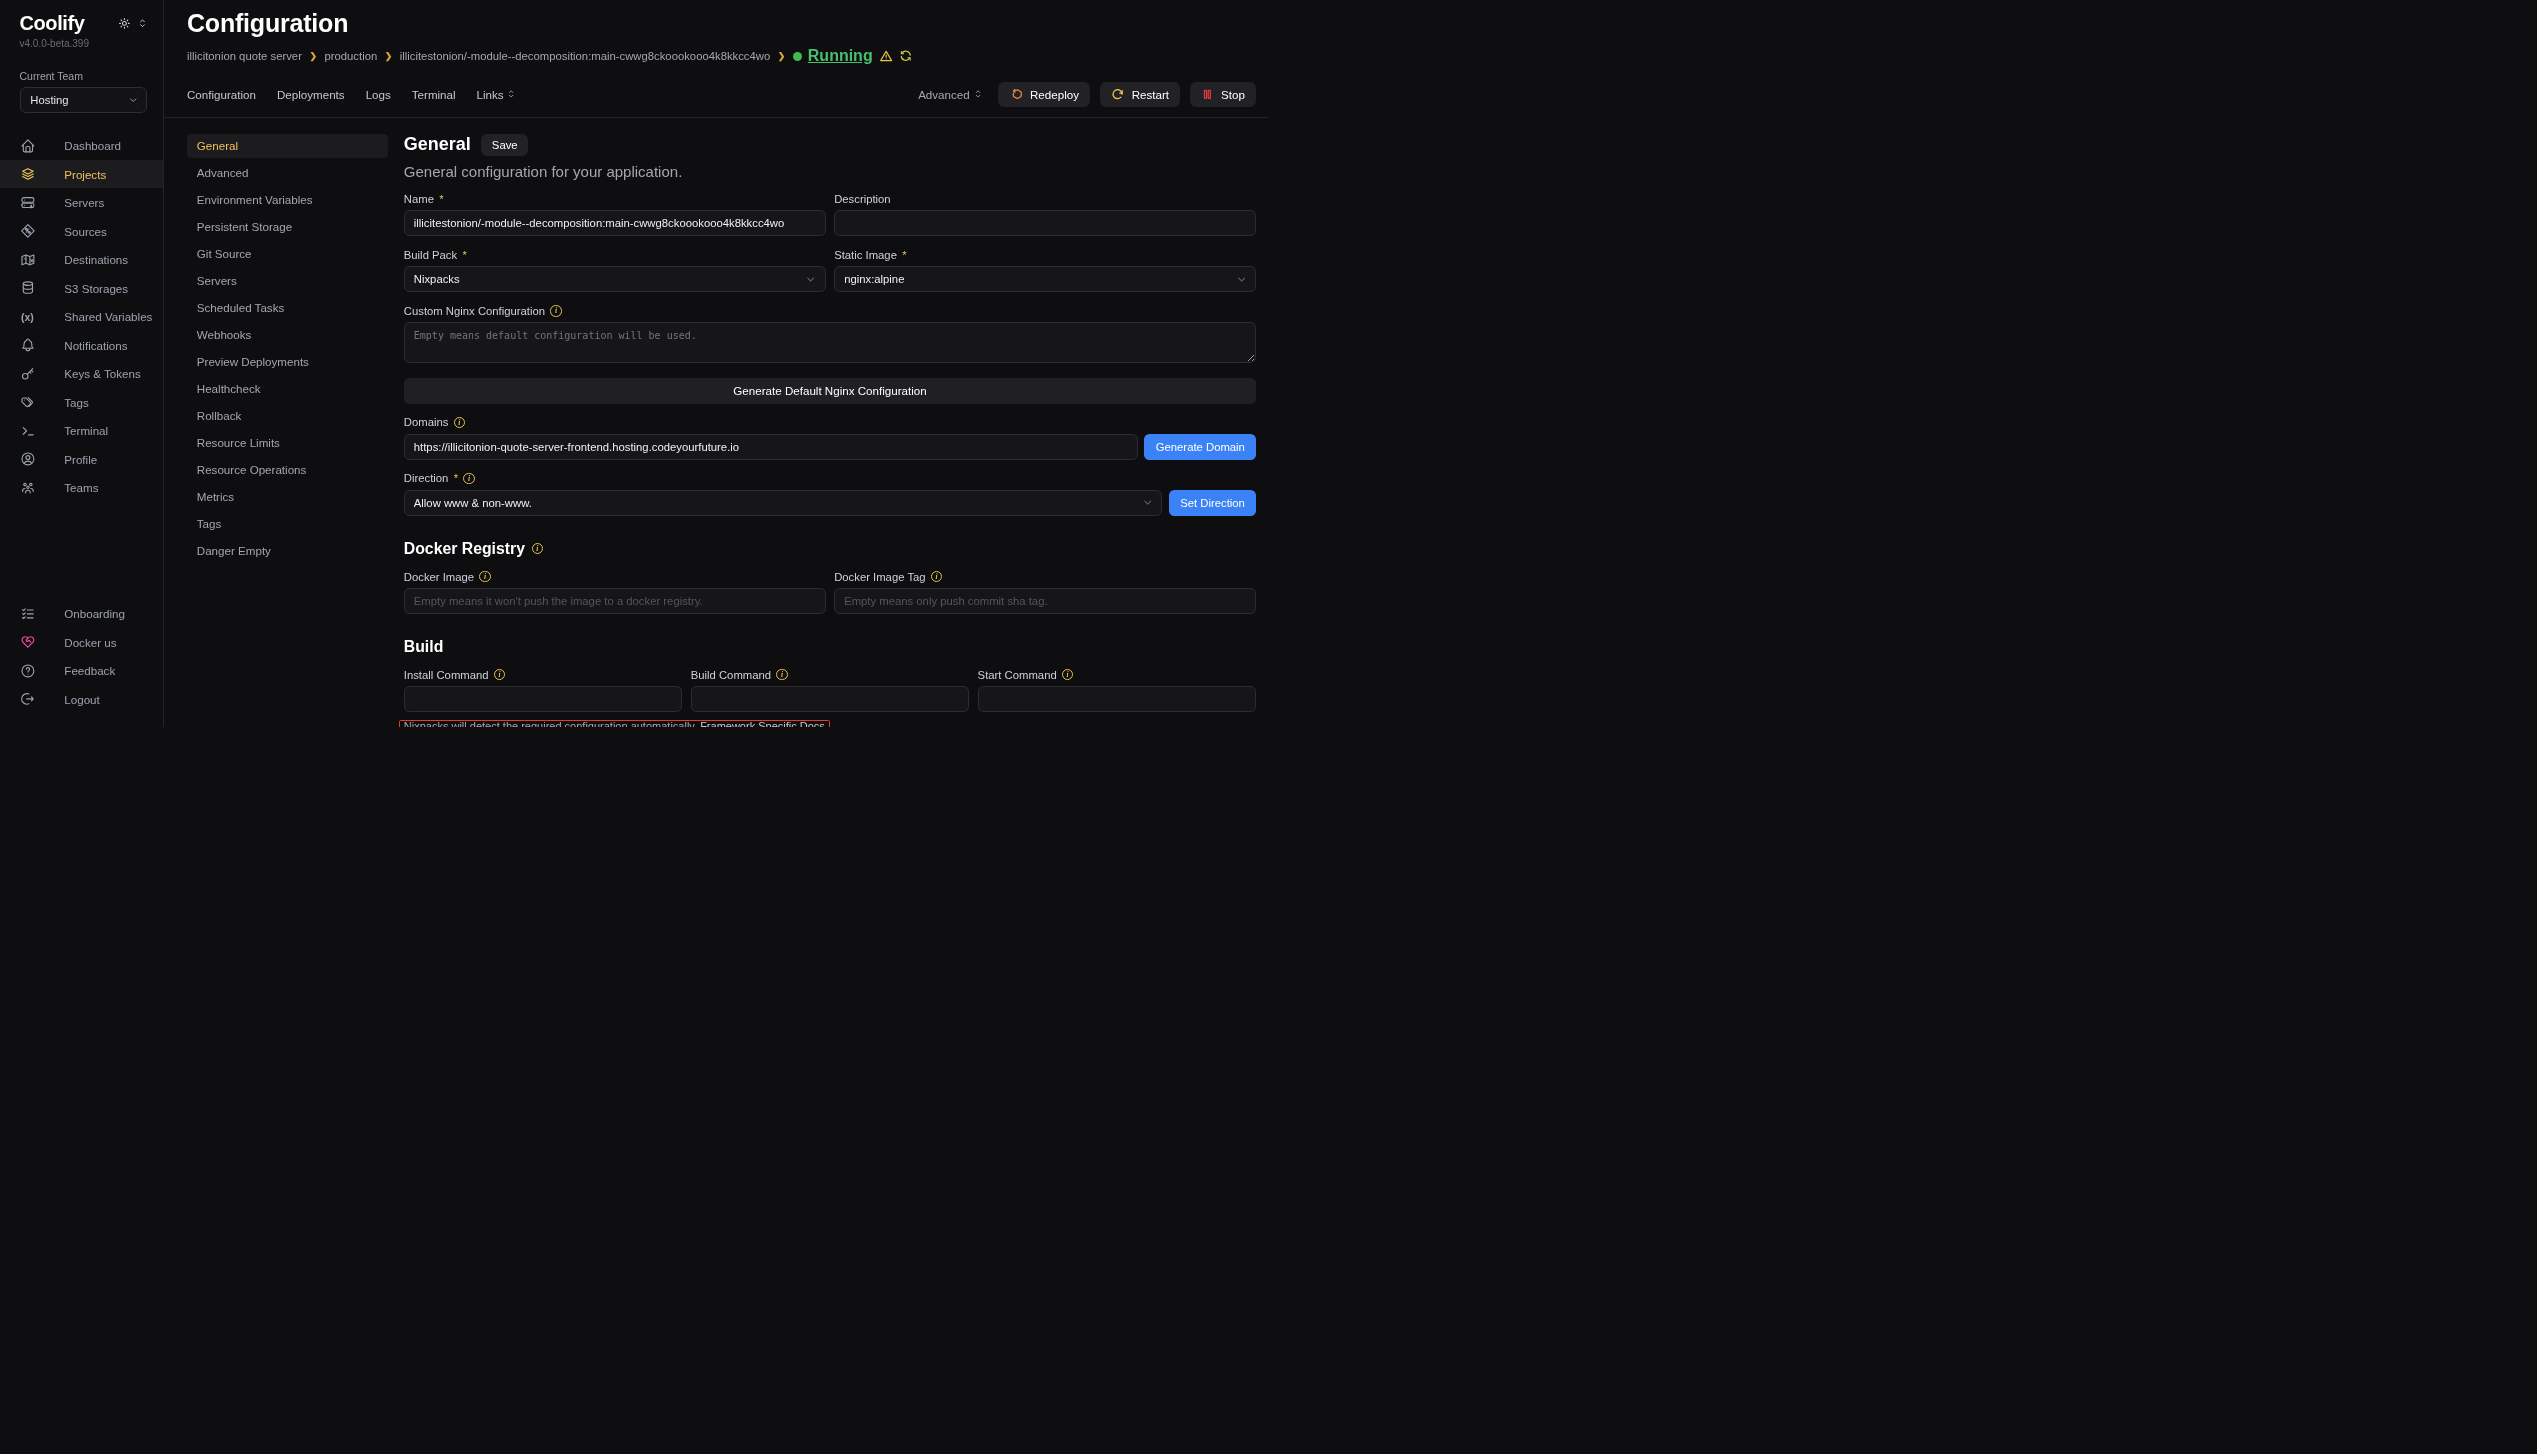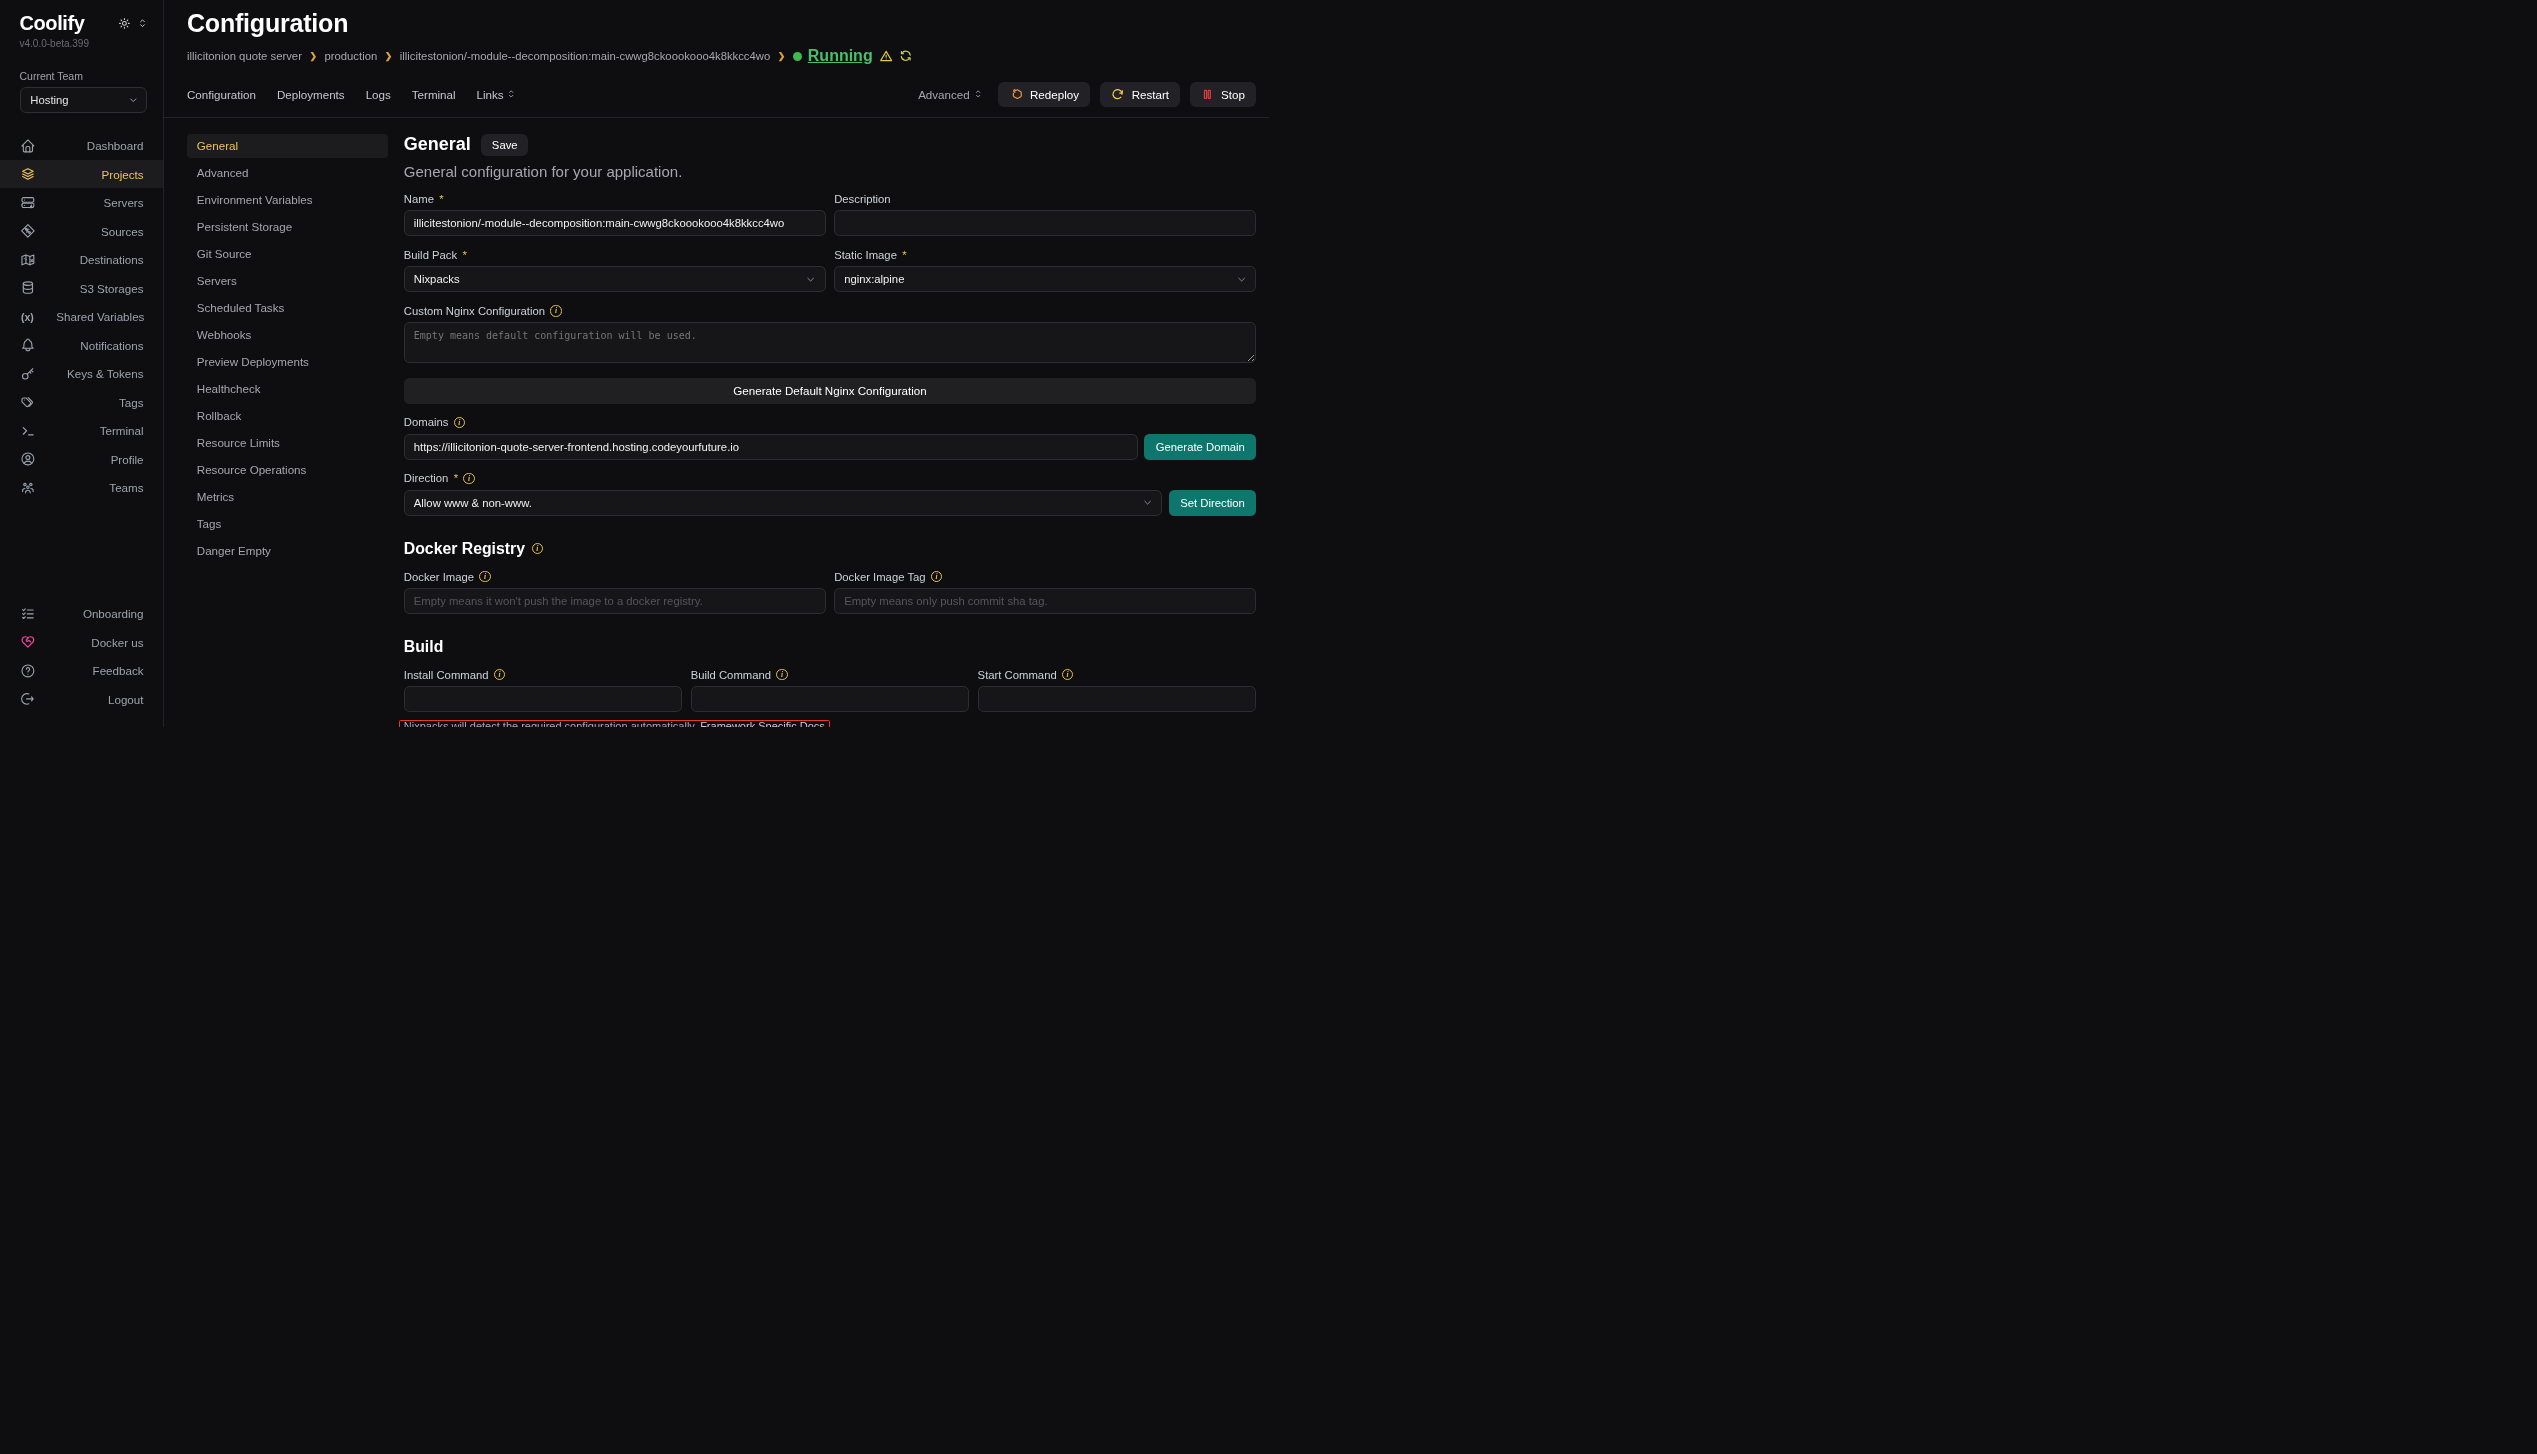--- a/index.html
+++ b/index.html
@@ -25,24 +25,23 @@
   .version { color:#6b6b72; font-size:10px; padding:3px 19.5px 0; }
   .team-label { color:#a1a1aa; font-size:10.5px; padding:21px 19.5px 5.3px; }
   .team-select {
     margin:0 16.5px 0 19.5px; height:26px;
     border:0.8px solid #2e2e33; border-radius:6px; background:#131315;
     display:flex; align-items:center; justify-content:space-between;
     padding:0 7.5px 0 9.8px; font-size:11.3px; color:#e4e4e7; cursor:pointer;
   }
   .nav { margin-top:18px; display:flex; flex-direction:column; }
   .nav-item {
-    display:flex; align-items:center; gap:21px;
+    display:flex; align-items:center; gap:29px;
     height:28.5px; padding:0 19.5px; color:#9ca3af; font-size:11.6px; cursor:pointer;
     white-space:nowrap;
-    justify-content:space-between;
   }
   .nav-item .ni { width:15.8px; min-width:15.8px; height:15.8px; display:flex; align-items:center; justify-content:center; }
   .nav-item.active { background:#1c1c1f; color:#efc35b; }
   .nav-item.sponsor .ni { color:#ec4899; }
   .nav-bottom { margin-top:auto; }
   .txt-icon { font-size:10.5px; font-weight:bold; letter-spacing:0; }
 
   
   .main { flex:1; min-width:0; display:flex; flex-direction:column; }
   .header { padding:9px 12.8px 0 23px; }
@@ -100,21 +99,21 @@
   .input { height:26px; padding:0 9px; }
   .input::placeholder { color:#55555c; }
   .mock-select { height:26px; display:flex; align-items:center; justify-content:space-between; padding:0 8.3px 0 9px; cursor:pointer; }
   .mock-textarea { height:41px; padding:6.8px 9px; font-family:"DejaVu Sans Mono", monospace; font-size:10px; color:#55555c; resize:vertical; }
   .wide-btn {
     width:100%; margin-top:11.3px; background:#202023; border:none; border-radius:5.3px; height:26px;
     display:flex; align-items:center; justify-content:center; color:#fff; font-size:11.6px; font-family:inherit; cursor:pointer;
   }
   .row-inline { display:flex; align-items:stretch; gap:6.8px; }
   .side-btn {
-    background:#0f766e; border:none; border-radius:5.3px; height:26px; padding:0 11.3px;
+    background:#3b82f6; border:none; border-radius:5.3px; height:26px; padding:0 11.3px;
     color:#fff; font-size:11.3px; font-family:inherit; white-space:nowrap; display:flex; align-items:center; cursor:pointer;
   }
   .section-title { font-size:15.8px; font-weight:800; display:flex; align-items:center; gap:6.8px; margin-top:24px; }
   .note { color:#a6a6ad; font-size:11px; margin-top:8.3px; }
   .note a { color:#c9c9cf; text-decoration:underline; cursor:pointer; }
 
   .basedir-cell { position:relative; }
   .red-box {
     position:absolute; left:-5.3px; right:-4.5px; top:-12px; height:84px;
     border:1.9px solid #e8392a; border-radius:1.5px; pointer-events:none; z-index:5;

